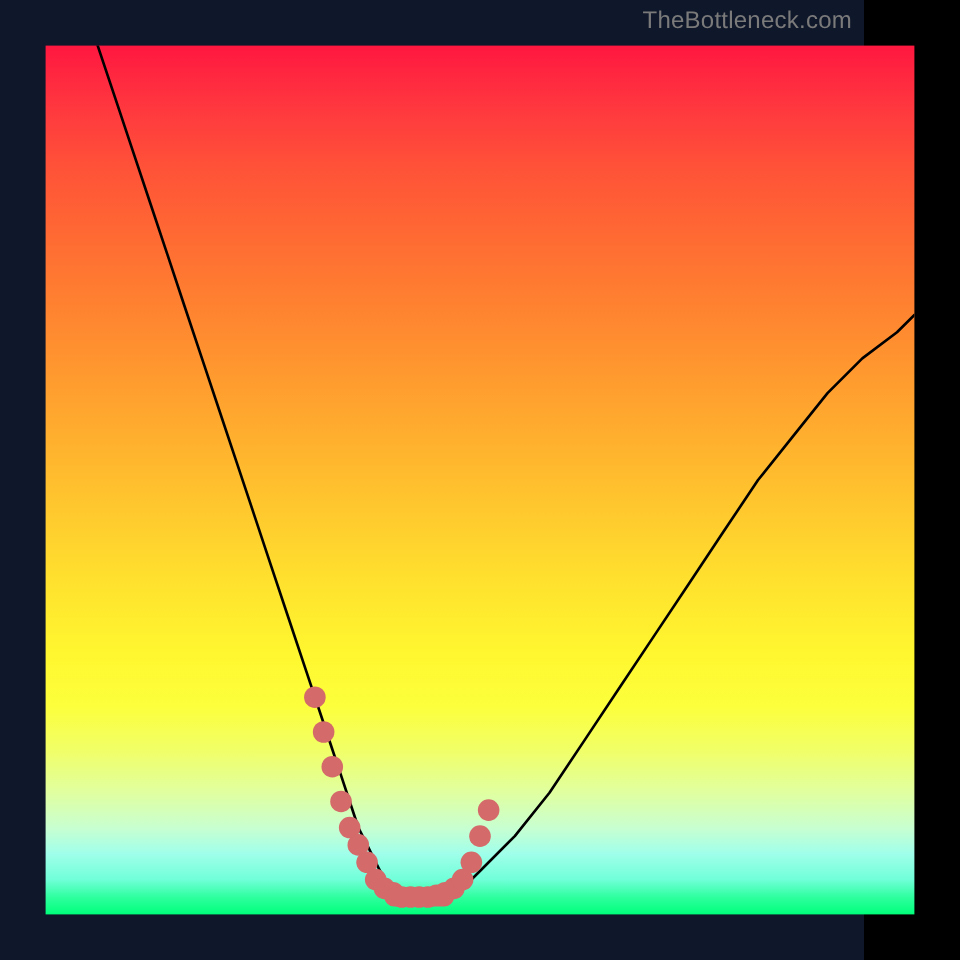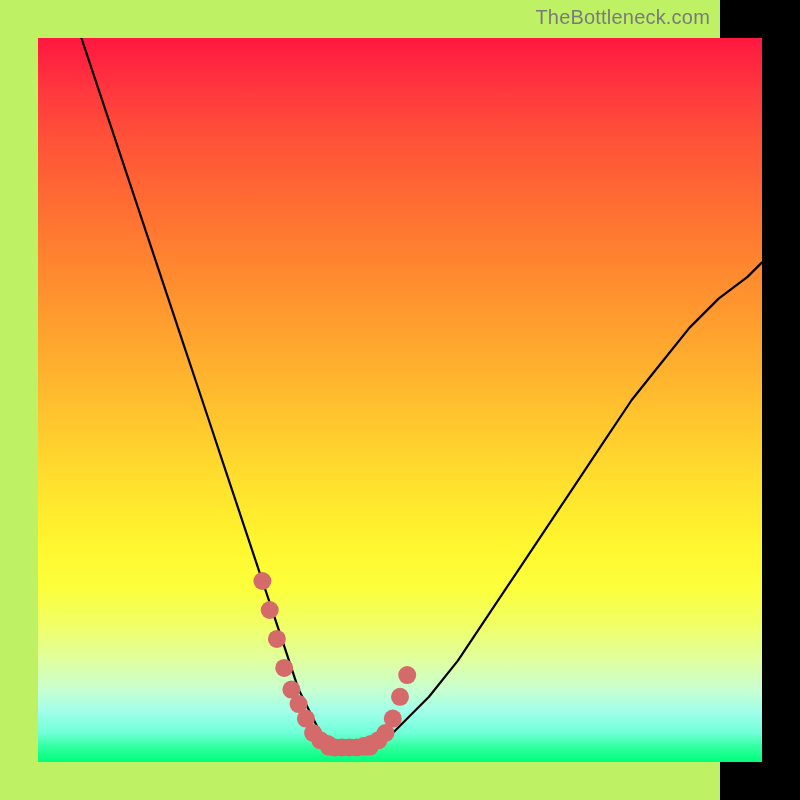--- a/index.html
+++ b/index.html
@@ -1,21 +1,21 @@
 <!DOCTYPE html>
 <html><head>
 <meta charset="utf-8">
 <style>
   * { margin: 0; padding: 0; box-sizing: border-box; }
   html, body { width: 800px; height: 800px; overflow: hidden; background: #000; }
   .canvas {
     position: relative;
     width: 720px;
     height: 800px;
-    background: #bef264;
+    background: #0f172a;
   }
   .plot-area {
     position: absolute;
     left: 38px;
     top: 38px;
     width: 724px;
     height: 724px;
     background: linear-gradient(to bottom,
       #ff173f 0%,
       #ff2540 3%,

